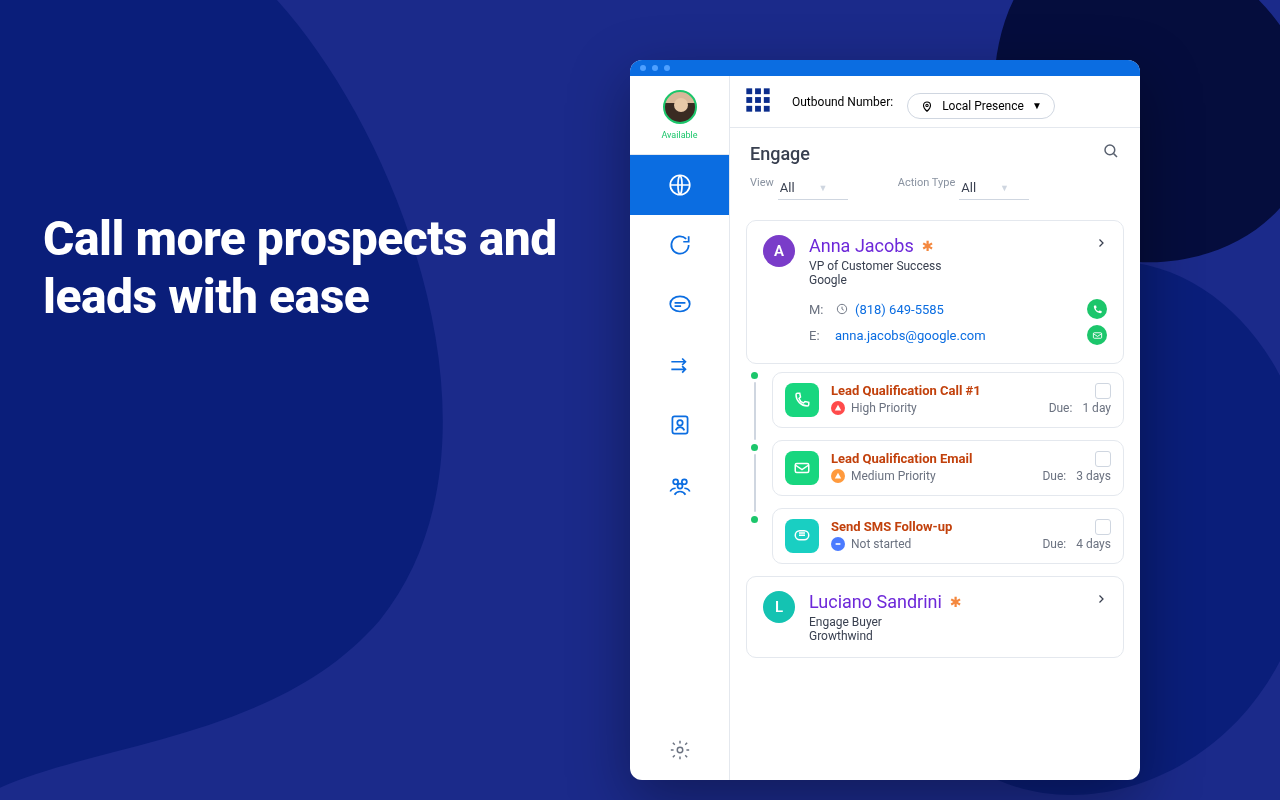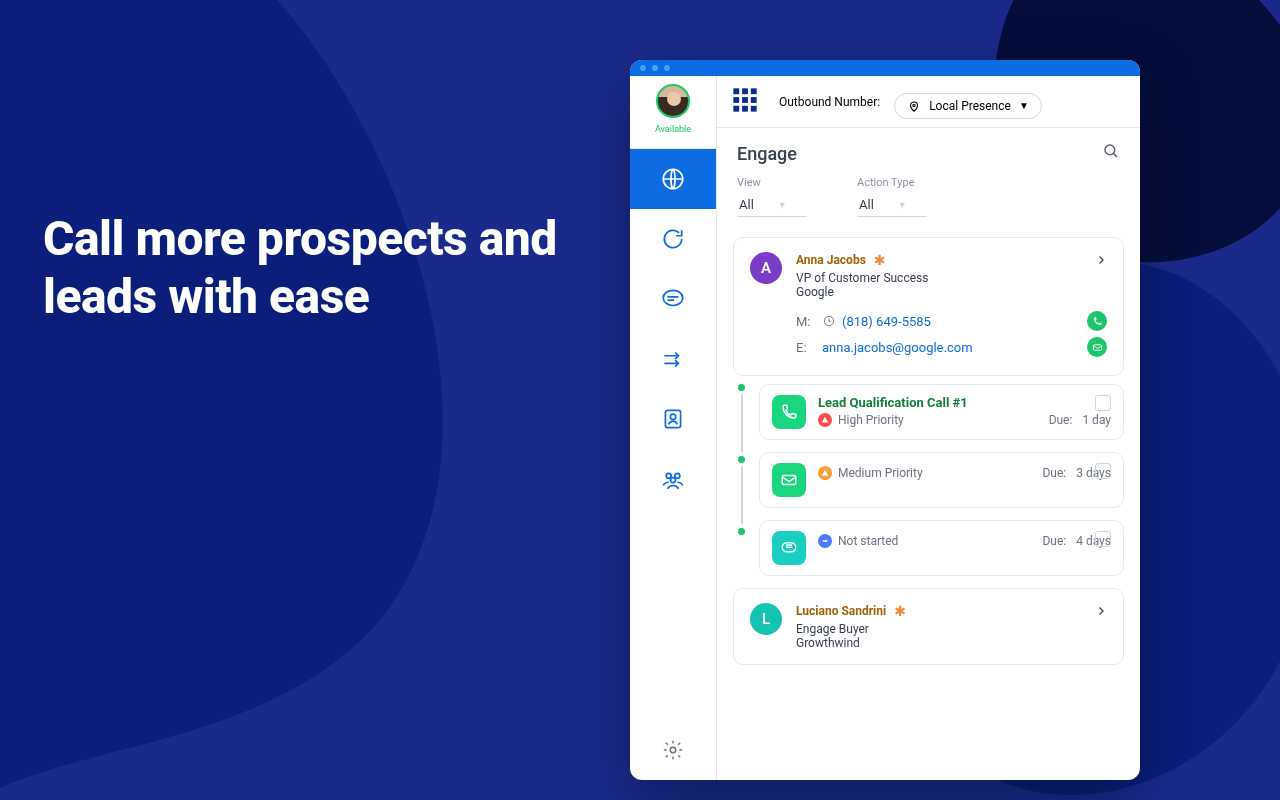--- a/index.html
+++ b/index.html
@@ -55,26 +55,26 @@
     display: flex;
     align-items: center;
     padding-left: 10px;
     gap: 6px;
   }
   .titlebar span { width:6px; height:6px; border-radius:50%; background:#4ea0ff; }
   .app-body { display:flex; flex:1; min-height:0; }
 
   
   .sidebar {
-    width: 87px;
+    width: 100px;
     border-right: 1px solid #e4e8ee;
     display:flex;
     flex-direction:column;
     align-items:center;
-    padding-top:8px;
+    padding-top:14px;
   }
   .avatar-zone { display:flex; flex-direction:column; align-items:center; padding-bottom:14px; border-bottom:1px solid #e4e8ee; width:100%; }
   .avatar {
     width:34px; height:34px; border-radius:50%;
     border:2px solid #1cc66b;
     background: linear-gradient(#d8b89a 35%, #3a2b22 36%);
     position: relative; overflow:hidden;
   }
   .avatar::after{
     content:""; position:absolute; left:9px; top:6px; width:14px; height:14px; border-radius:50%;
@@ -112,21 +112,21 @@
   .section-header {
     display:flex; align-items:center; justify-content:space-between;
     padding:14px 20px 6px 20px;
     gap:16px;
   }
   .section-title { font-size:18px; font-weight:500; color:#394050; }
   .search-btn { color:#5a6270; cursor:pointer; }
   .search-btn svg{width:18px;height:18px;}
 
   .filters { display:flex; gap:50px; padding:6px 20px 14px 20px; }
-  .filter { display:flex; flex-direction:column; gap:4px; }
+  .filter { display:flex; flex-direction:row; gap:4px; }
   .filter-label{ font-size:11px; color:#8a93a1; }
   .filter-value{
     display:flex; align-items:center; gap:24px; font-size:13px; color:#394050;
     border-bottom:1px solid #cfd6e0; padding:4px 2px; min-width:70px; cursor:pointer;
   }
   .filter-value .tri{ color:#cfd6e0; font-size:9px; }
 
   .list { flex:1; overflow:hidden; padding:6px 16px 0 16px; }
 
   .contact-card {
@@ -136,21 +136,21 @@
   .contact-head{ display:flex; align-items:flex-start; gap:14px; }
   .contact-avatar{
     width:32px;height:32px;border-radius:50%;
     display:flex;align-items:center;justify-content:center;
     color:#fff; font-weight:600; font-size:15px; flex-shrink:0;
   }
   .purple{background:#7a3cc9;}
   .teal{background:#14c3b2;}
   .contact-info{flex:1;min-width:0;}
   .contact-name-row{display:flex;align-items:center;gap:8px;}
-  .contact-name{color:#a16207;font-weight:700;font-size:12px;}
+  .contact-name{color:#6d28d9;font-weight:400;font-size:18px;}
   .star{color:#f4883f;font-size:14px;}
   .contact-title{font-size:12px;color:#394050;margin-top:3px;}
   .contact-company{font-size:12px;color:#394050;}
   .chev{color:#394050;cursor:pointer;}
   .chev svg{width:12px;height:16px;}
 
   .contact-details{margin-top:12px;margin-left:46px;font-size:13px;}
   .detail-row{display:flex;align-items:center;gap:6px;margin-bottom:6px;}
   .detail-prefix{color:#6b7280;width:20px;}
   .detail-link{color:#0b6de1;}
@@ -168,21 +168,21 @@
     border:1px solid #e4e8ee;border-radius:10px;padding:10px 12px;margin-bottom:12px;
     display:flex;align-items:flex-start;gap:12px;position:relative;
   }
   .task-icon{
     width:34px;height:34px;border-radius:8px;background:#18d67f;
     display:flex;align-items:center;justify-content:center;color:#fff;flex-shrink:0;
   }
   .task-icon.tealbg{background:#19cfc2;}
   .task-icon svg{width:18px;height:18px;}
   .task-body{flex:1;min-width:0;}
-  .task-title{color:#15803d;font-weight:700;font-size:13px;}
+  .task-title{color:#c2410c;font-weight:700;font-size:13px;}
   .task-sub{display:flex;align-items:center;gap:6px;font-size:12px;color:#6b7280;margin-top:3px;justify-content:space-between;}
   .prio{display:flex;align-items:flex-end;gap:6px;}
   .prio-dot{width:14px;height:14px;border-radius:50%;display:flex;align-items:center;justify-content:center;}
   .prio-dot svg{width:8px;height:8px;}
   .red{background:#ff4b4b;}
   .orange{background:#ff9a3d;}
   .bluepill{background:#4b7bff;}
   .due{color:#6b7280;display:flex;gap:10px;}
   .checkbox{
     width:16px;height:16px;border:1.5px solid #cfd6e0;border-radius:3px;
@@ -400,20 +400,21 @@
           </div>
 
           <div class="task">
             <div class="task-icon">
               <svg viewBox="0 0 24 24" fill="none" stroke="currentColor" stroke-width="2">
                   <rect x="3" y="6" width="18" height="12" rx="2"></rect>
                   <path d="M3 8l9 6 9-6"></path>
                 </svg>
             </div>
             <div class="task-body">
+              <div class="task-title">Lead Qualification Email</div>
               <div class="task-sub">
                 <div class="prio">
                   <span class="prio-dot orange">
                       <svg viewBox="0 0 10 10" fill="#fff">
                         <path d="M5 1l4 7H1z"></path>
                       </svg>
                     </span>
                   <span>Medium Priority</span>
                 </div>
                 <div class="due">
@@ -426,20 +427,21 @@
           </div>
 
           <div class="task">
             <div class="task-icon tealbg">
               <svg viewBox="0 0 24 24" fill="none" stroke="currentColor" stroke-width="2">
                   <rect x="3" y="5" width="18" height="12" rx="6"></rect>
                   <path d="M8 11h8M8 8h8"></path>
                 </svg>
             </div>
             <div class="task-body">
+              <div class="task-title">Send SMS Follow-up</div>
               <div class="task-sub">
                 <div class="prio">
                   <span class="prio-dot bluepill">
                       <svg viewBox="0 0 10 10">
                         <rect x="2" y="4" width="6" height="2" fill="#fff"></rect>
                       </svg>
                     </span>
                   <span>Not started</span>
                 </div>
                 <div class="due">

